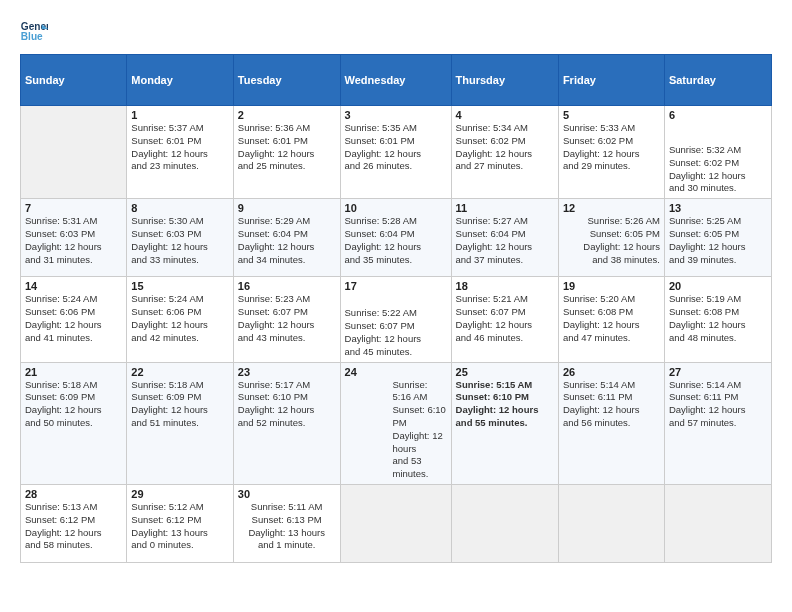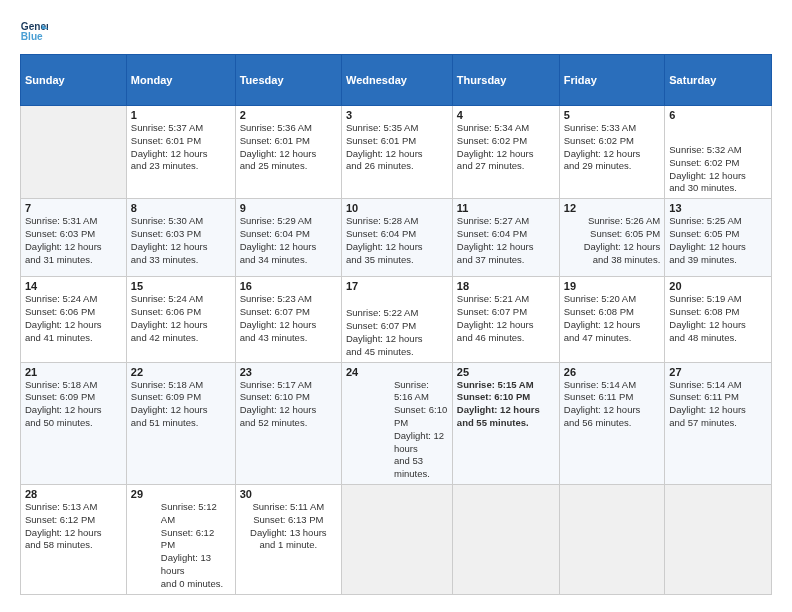--- a/index.html
+++ b/index.html
@@ -321,21 +321,21 @@
         <tr class="week-row">
           <td>
             <span class="day-num">28</span>
             <div class="day-info" style="white-space: pre-line;">Sunrise: 5:13 AM
 Sunset: 6:12 PM
 Daylight: 12 hours
 and 58 minutes.</div>
           </td>
           <td>
             <span class="day-num">29</span>
-            <div class="day-info" style="white-space: pre-line; margin-left: 30px;">Sunrise: 5:12 AM
+            <div class="day-info" style="white-space: pre-line;">Sunrise: 5:12 AM
 Sunset: 6:12 PM
 Daylight: 13 hours
 and 0 minutes.</div>
           </td>
           <td>
             <span class="day-num">30</span>
             <div class="day-info" style="white-space: pre-line; text-align: center;">Sunrise: 5:11 AM
 Sunset: 6:13 PM
 Daylight: 13 hours
 and 1 minute.</div>

